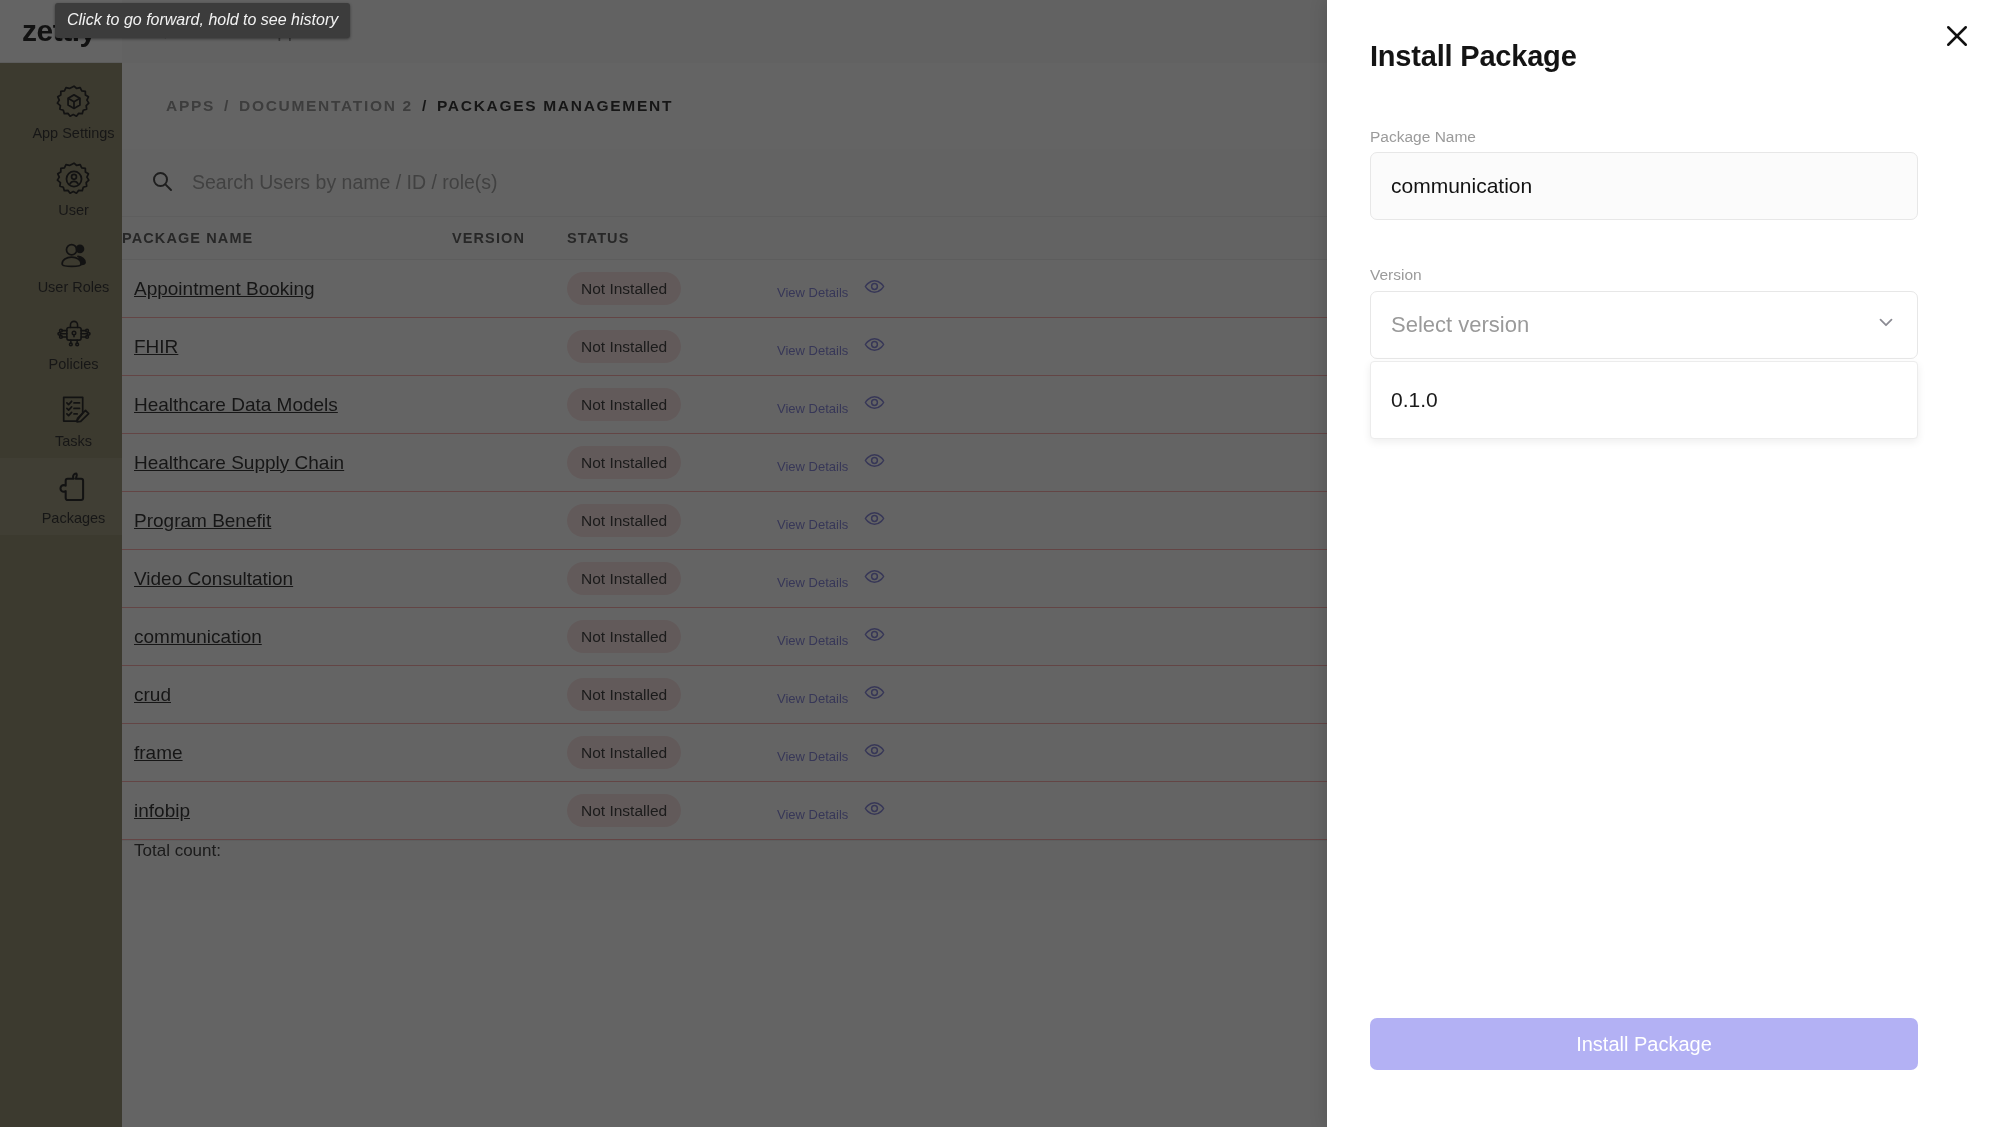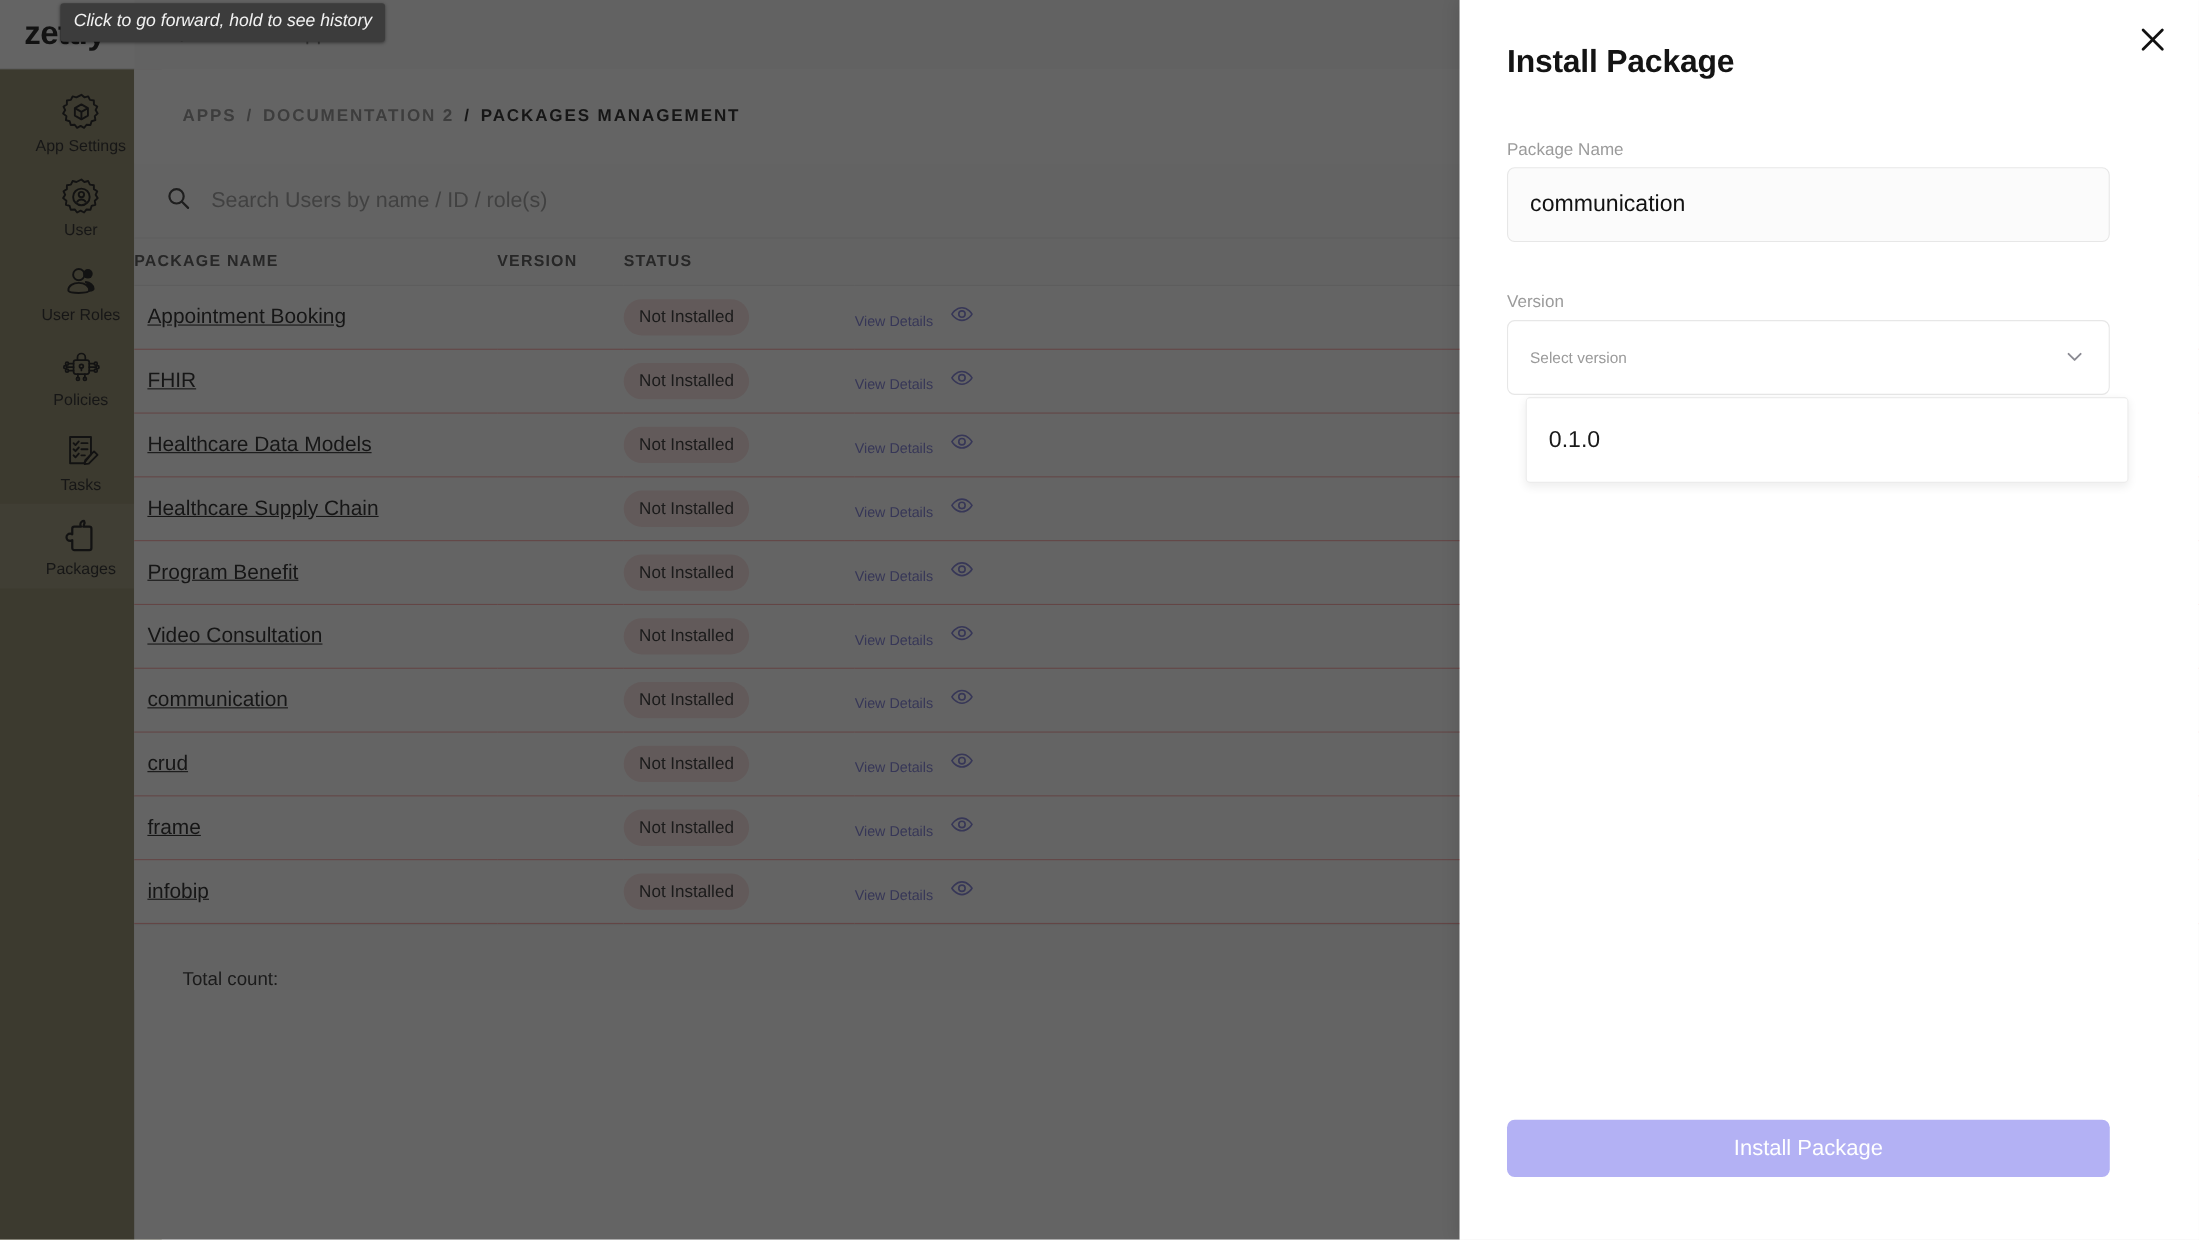--- a/index.html
+++ b/index.html
@@ -127,22 +127,22 @@
     font-size: 15.5px; line-height: 1;
     padding: 9px 14px; border-radius: 40px;
   }
   .viewdet {
     display: inline-flex; align-items: flex-end; gap: 16px;
     color: #7b7bd8; font-size: 13px;
   }
   .eye { display:inline-block; }
 
   .totalrow {
-    height: 60px; display: flex; align-items: flex-end;
-    padding-left: 44px; font-size: 17px; color: #2a2a2a;
+    height: 60px; display: flex; align-items: flex-start;
+    padding-left: 12px; font-size: 17px; color: #2a2a2a;
     background: #fbfbfb; border-top: 1px solid #ececec;
   }
 
   
   #dim {
     position: absolute; top: 0; left: 0; width: 1327px; height: 1127px;
     background: rgba(20,20,20,0.66);
     z-index: 40;
   }
 
@@ -191,26 +191,26 @@
     font-size: 21px; color: #121212;
   }
 
   .selectbox {
     position: absolute; left: 43px; top: 291px;
     width: 548px; height: 68px;
     background: #ffffff;
     border: 1px solid #e7e7e7; border-radius: 7px;
     display: flex; align-items: center; justify-content: space-between;
     padding: 0 20px;
-    font-size: 14px; color: #9a9a9a;
+    font-size: 22px; color: #9a9a9a;
     cursor: pointer;
   }
 
   .dropdown {
-    position: absolute; left: 60px; top: 361px;
+    position: absolute; left: 43px; top: 361px;
     width: 548px;
     background: #ffffff;
     border: 1px solid #ececec; border-radius: 4px;
     box-shadow: 0 3px 9px rgba(0,0,0,0.07);
     padding: 8px 0;
     z-index: 70;
   }
   .dropdown .opt {
     height: 60px; display: flex; align-items: center;
     padding: 0 20px; font-size: 21px; color: #1a1a1a;

